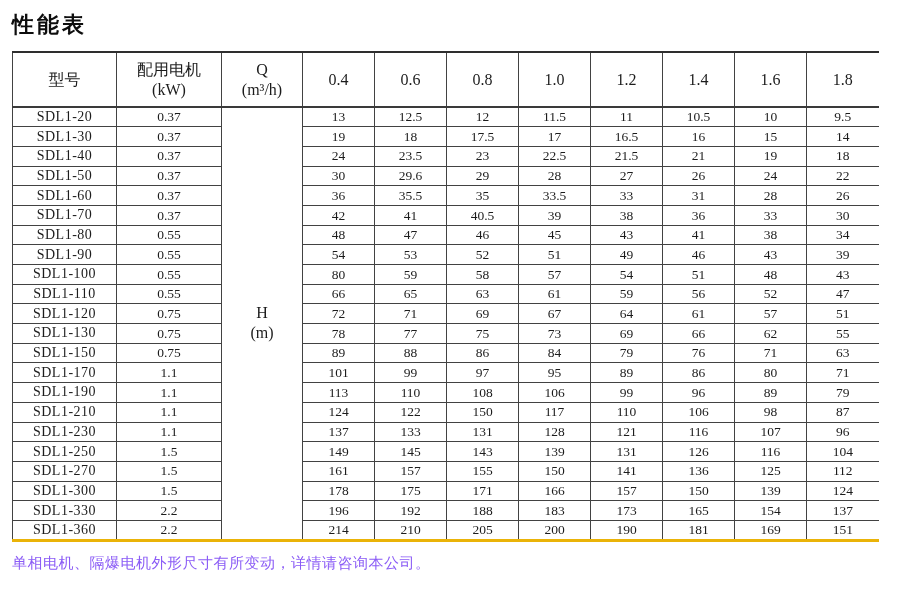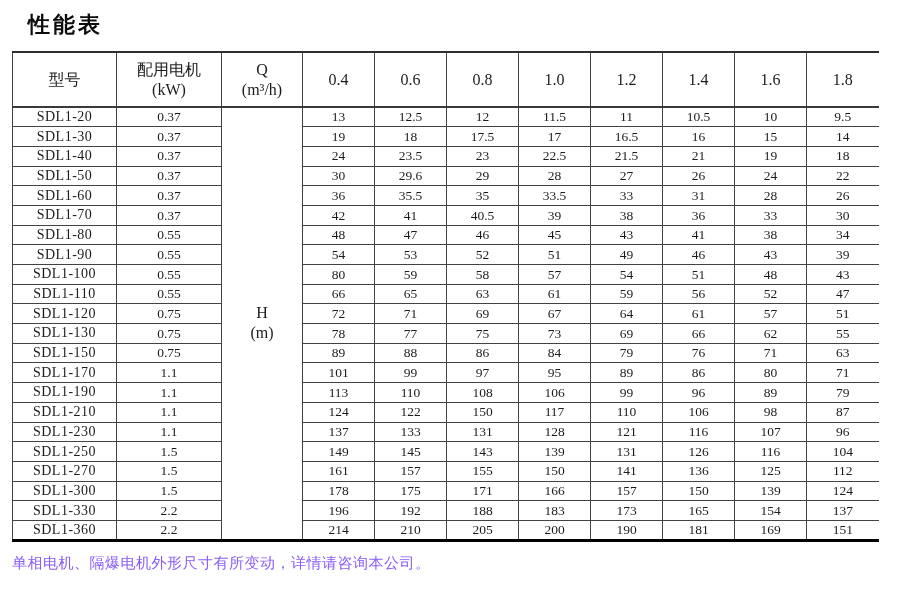--- a/index.html
+++ b/index.html
@@ -9,28 +9,28 @@
     color: #1c1c1c;
     overflow: hidden;
   }
   .page { position: relative; width: 900px; height: 612px; padding: 8px 0 0 12px; }
   .title {
     font-family: "Liberation Sans", sans-serif;
     font-weight: bold;
     font-size: 22px;
     color: #0d0d0d;
     letter-spacing: 3px;
-    margin: 2px 0 11px 16px;
+    margin: 2px 0 11px 0;
   }
   table.perf {
     border-collapse: collapse;
     table-layout: fixed;
     width: 866px;
     border-top: 2px solid #2e2e2e;
-    border-bottom: 3px solid #000000;
+    border-bottom: 3px solid #eab308;
   }
   .perf th, .perf td {
     border: 1px solid #424242;
     text-align: center;
     vertical-align: middle;
     font-weight: normal;
     overflow: hidden;
     white-space: nowrap;
   }
   .perf th:last-child, .perf td:last-child { border-right: none; }

